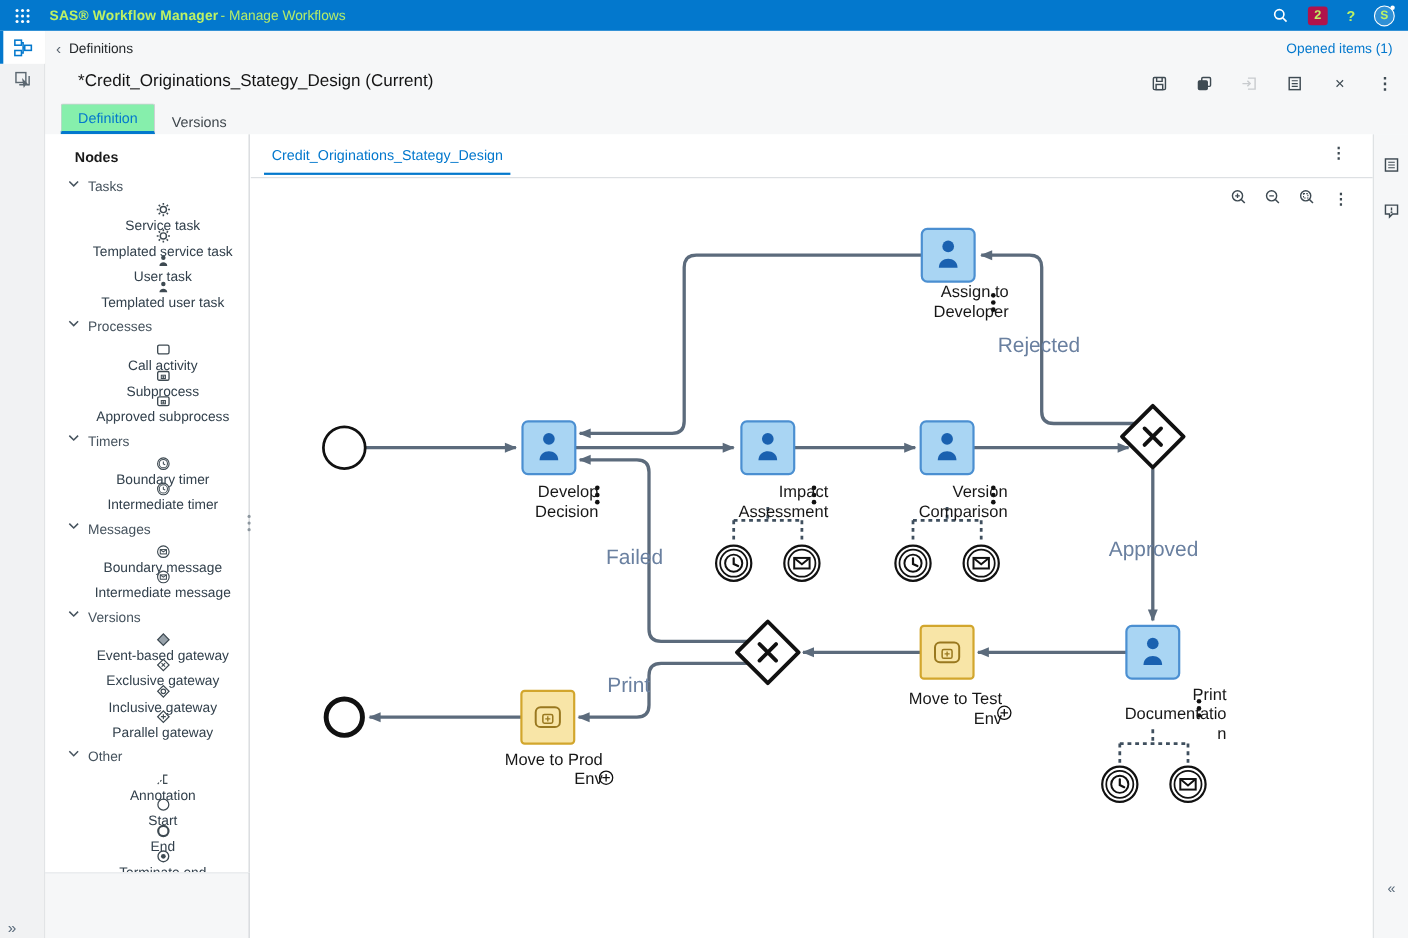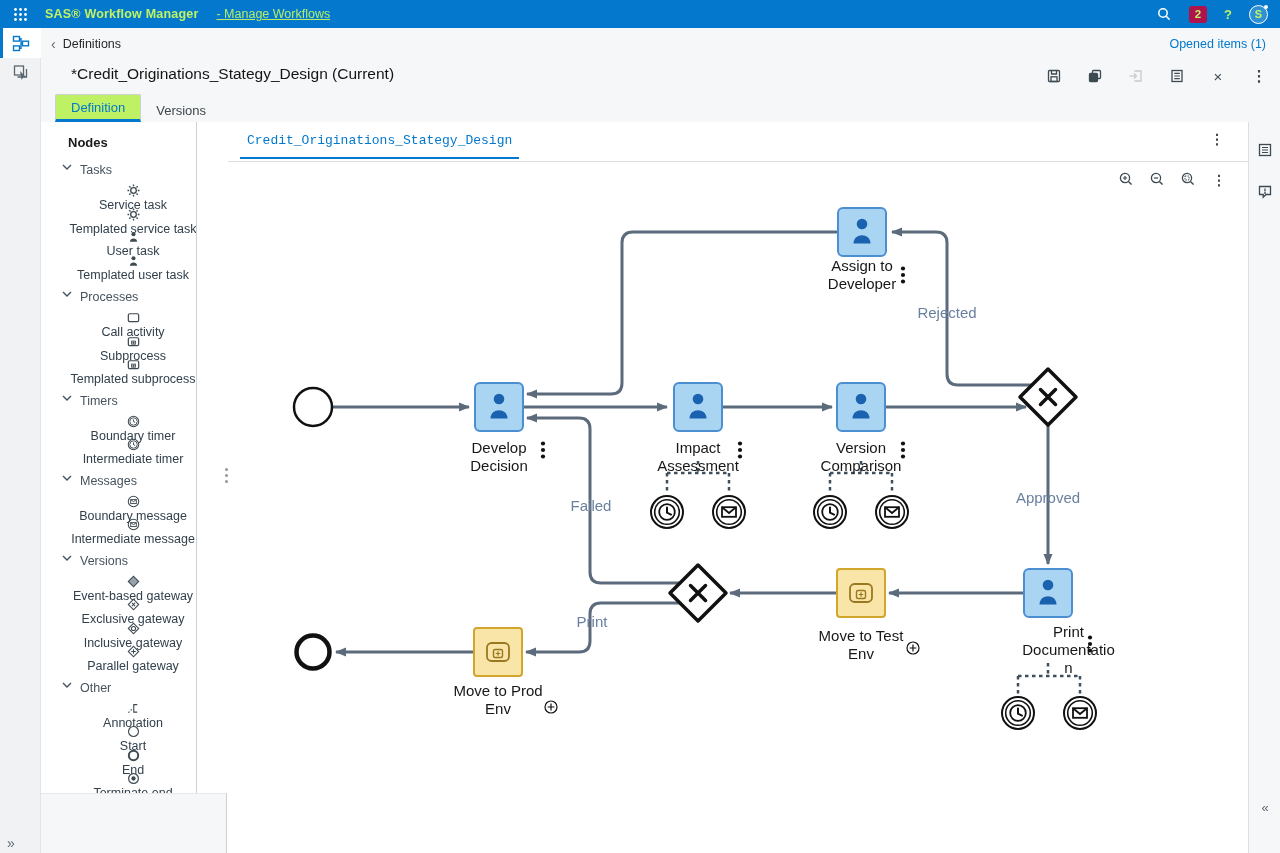--- a/index.html
+++ b/index.html
@@ -3,21 +3,21 @@
 <meta charset="utf-8">
 <style>
   * { box-sizing: border-box; margin: 0; padding: 0; }
   html,body { background:#fff; font-family:"Liberation Sans", sans-serif; }
   .stage { position:relative; width:1280px; height:853px; background:#fff; overflow:hidden; }
 
   
   .topbar { position:absolute; left:0; top:0; right:0; height:28px; background:var(--topbar,#0378CD); color:#bef264; display:flex; align-items:center; z-index:30; }
   .topbar .gridwrap { width:41px; display:flex; justify-content:center; }
   .topbar-title { font-size:12.5px; font-weight:bold; margin-left:4px; letter-spacing:.2px; }
-  .topbar-sub { font-size:12.5px; margin-left:18px; opacity:.95;text-decoration:underline; }
+  .topbar-sub { font-size:12.5px; margin-left:2px; opacity:.95; }
   .topbar-right { margin-left:auto; display:flex; align-items:center; gap:17px; padding-right:12px; }
   .badge { min-width:18px; height:17px; padding:0 4px; background:var(--badge,#B0134B); border-radius:3px; font-size:11.5px; font-weight:bold; display:flex; align-items:center; justify-content:center; }
   .helpglyph { font-size:13px; font-weight:bold; }
   .avatar { position:relative; width:19px; height:19px; border-radius:50%; border:1.5px solid #fff; background:rgba(255,255,255,.18); display:flex; align-items:center; justify-content:center; font-size:11px; font-weight:bold; }
   .avatar::after { content:""; position:absolute; right:-1px; top:-1px; width:4px; height:4px; background:#fff; border-radius:50%; }
 
   
   .leftrail { position:absolute; left:0; top:28px; bottom:0; width:41px; background:#f1f2f3; border-right:1px solid #e2e4e6; z-index:20; }
   .rail-item { width:41px; height:30px; display:flex; align-items:center; justify-content:center; }
   .rail-item.active { background:#fff; box-shadow: inset 3px 0 0 var(--accent,#0378CD); }
@@ -27,48 +27,48 @@
   .header { position:absolute; left:41px; top:28px; right:0; height:94px; background:#f6f7f8; z-index:10; }
   .crumbrow { position:absolute; left:10px; top:9px; font-size:12.5px; color:#25292c; display:flex; align-items:center; gap:7px; cursor:pointer; }
   .crumbrow .chev { color:#5a6570; font-size:14px; line-height:1; }
   .opened { position:absolute; right:14px; top:9px; font-size:12.5px; color:var(--accent,#0378CD); cursor:pointer; }
   .pagetitle { position:absolute; left:30px; top:37px; font-size:15.5px; font-weight:normal; color:#141414;text-align:right; }
   .doc-toolbar { position:absolute; right:12px; top:39px; display:flex; align-items:center; gap:23px; }
   .doc-toolbar .tbtn { display:flex; align-items:center; justify-content:center; width:18px; height:18px; cursor:pointer; color:#3e4a52; font-size:15px; }
   .doc-toolbar .tbtn.disabled { color:#c8cbce; cursor:default; }
   .tabs { position:absolute; left:14px; bottom:0; display:flex; align-items:flex-end; }
   .tab { font-size:13px; padding:5px 15px 4px; cursor:pointer; color:#3f474d; }
-  .tab.active { background:#bef264; color:var(--accent,#0378CD); border:1px solid #cdd1d4; border-bottom:3px solid var(--accent,#0378CD); border-top-left-radius:2px; border-top-right-radius:2px; }
+  .tab.active { background:#86efac; color:var(--accent,#0378CD); border:1px solid #cdd1d4; border-bottom:3px solid var(--accent,#0378CD); border-top-left-radius:2px; border-top-right-radius:2px; }
 
   
   .content { position:absolute; left:41px; top:122px; right:0; bottom:0; background:#fff; }
 
-  .nodes-panel { position:absolute; left:0; top:0; width:156px; bottom:60px; border-right:1px solid #cdd1d4; padding:13px 4px 0 21px; overflow:hidden; }
+  .nodes-panel { position:absolute; left:0; top:0; width:186px; bottom:60px; border-right:1px solid #cdd1d4; padding:13px 4px 0 21px; overflow:hidden; }
   .panel-bottom { position:absolute; left:0; bottom:0; width:186px; height:60px; background:#f6f7f8; border-right:1px solid #cdd1d4; border-top:1px solid #e6e8ea; }
   .nodes-title { font-size:13px; font-weight:bold; color:#1a1a1a; margin:0 0 2px 6px; }
   .sec { display:flex; gap:8px; margin-top:13px; height:20px; cursor:pointer; }
   .seclbl { font-size:12.5px; color:#46535e; }
   .item { display:flex; align-items:center; gap:0; height:23.5px; margin-left:12px; cursor:pointer;flex-direction:column; }
   .item .ic { width:16px; display:flex; justify-content:center; }
   .item .lbl { font-size:12.5px; color:#32404c; white-space:nowrap; }
   .resize-handle { position:absolute; left:181px; top:346px; width:9px; display:flex; flex-direction:column; gap:3px; align-items:center; cursor:col-resize; }
   .resize-handle i { width:3px; height:3px; background:#8d979f; border-radius:50%; }
 
   
   .canvas { position:absolute; left:187px; top:0; right:32px; bottom:0; background:#fff; }
   .canvas-tabrow { position:relative; height:40px; border-bottom:1px solid #dadde0; }
-  .canvas-tab { position:absolute; left:12px; top:11px; font-size:13px; color:var(--accent,#0378CD); padding:0 7px 9px; border-bottom:2px solid var(--accent,#0378CD); cursor:pointer;font-family:Liberation Mono, monospace; }
+  .canvas-tab { position:absolute; left:12px; top:11px; font-size:13px; color:var(--accent,#0378CD); padding:0 7px 9px; border-bottom:2px solid var(--accent,#0378CD); cursor:pointer; }
   .tabrow-kebab { position:absolute; right:24px; top:9px; color:#3e4a52; font-size:14px; letter-spacing:0; cursor:pointer; }
   .canvas-toolbar { position:absolute; top:41px; right:0; left:0; height:33px; display:flex; justify-content:flex-end; align-items:center; gap:13px; padding-right:20px; }
   .ztool { display:flex; align-items:center; justify-content:center; width:18px; height:18px; cursor:pointer; color:#3e4a52; font-size:14px; }
   .diagram { position:absolute; left:9px; top:73px; width:1011px; height:658px; }
   .diagram svg.main { position:absolute; left:0; top:0; }
 
-  .nlabel { position:absolute; text-align:center; font-size:15px; line-height:1.2; color:#171717; overflow-wrap:break-word; }
-  .elabel { position:absolute; text-align:center; font-size:15px; color:var(--edge_label,#6A80A0); }
+  .nlabel { position:absolute; text-align:right; font-size:15px; line-height:1.2; color:#171717; overflow-wrap:break-word; }
+  .elabel { position:absolute; font-size:19px; color:var(--edge_label,#6A80A0); }
 
   
   .rightrail { position:absolute; right:0; top:0; width:32px; bottom:0; background:#f6f7f8; border-left:1px solid #dddfe2; }
   .rr-item { width:32px; height:28px; display:flex; align-items:center; justify-content:center; margin-top:14px; cursor:pointer; color:#3e4a52; }
   .rr-collapse { position:absolute; bottom:38px; width:32px; text-align:center; color:#5a6b7b; font-size:13px; cursor:pointer; }
 </style>
 </head>
 <body>
 
 <div class="stage">
@@ -255,21 +255,21 @@
         <span class="lbl">Subprocess</span>
       </div>
       <div class="item">
         <span class="ic">
             <svg width="15" height="15" viewBox="0 0 16 16">
               <rect x="2.5" y="4" width="11" height="8.5" rx="1.5" fill="none" stroke="#3e4a52" stroke-width="1.3"></rect>
               <rect x="6" y="7.6" width="4" height="3.2" fill="none" stroke="#3e4a52" stroke-width="1"></rect>
               <path d="M8,8.2 V10.6 M6.8,9.2 H9.2" stroke="#3e4a52" stroke-width=".9"></path>
             </svg>
           </span>
-        <span class="lbl">Templated subprocess</span>
+        <span class="lbl">Approved subprocess</span>
       </div>
 
       <div class="sec">
         <svg width="10" height="8" viewBox="0 0 10 8">
             <polyline points="1,2 5,6 9,2" fill="none" stroke="#46535e" stroke-width="1.4"></polyline>
           </svg>
         <span class="seclbl">Timers</span>
       </div>
       <div class="item">
         <span class="ic">

